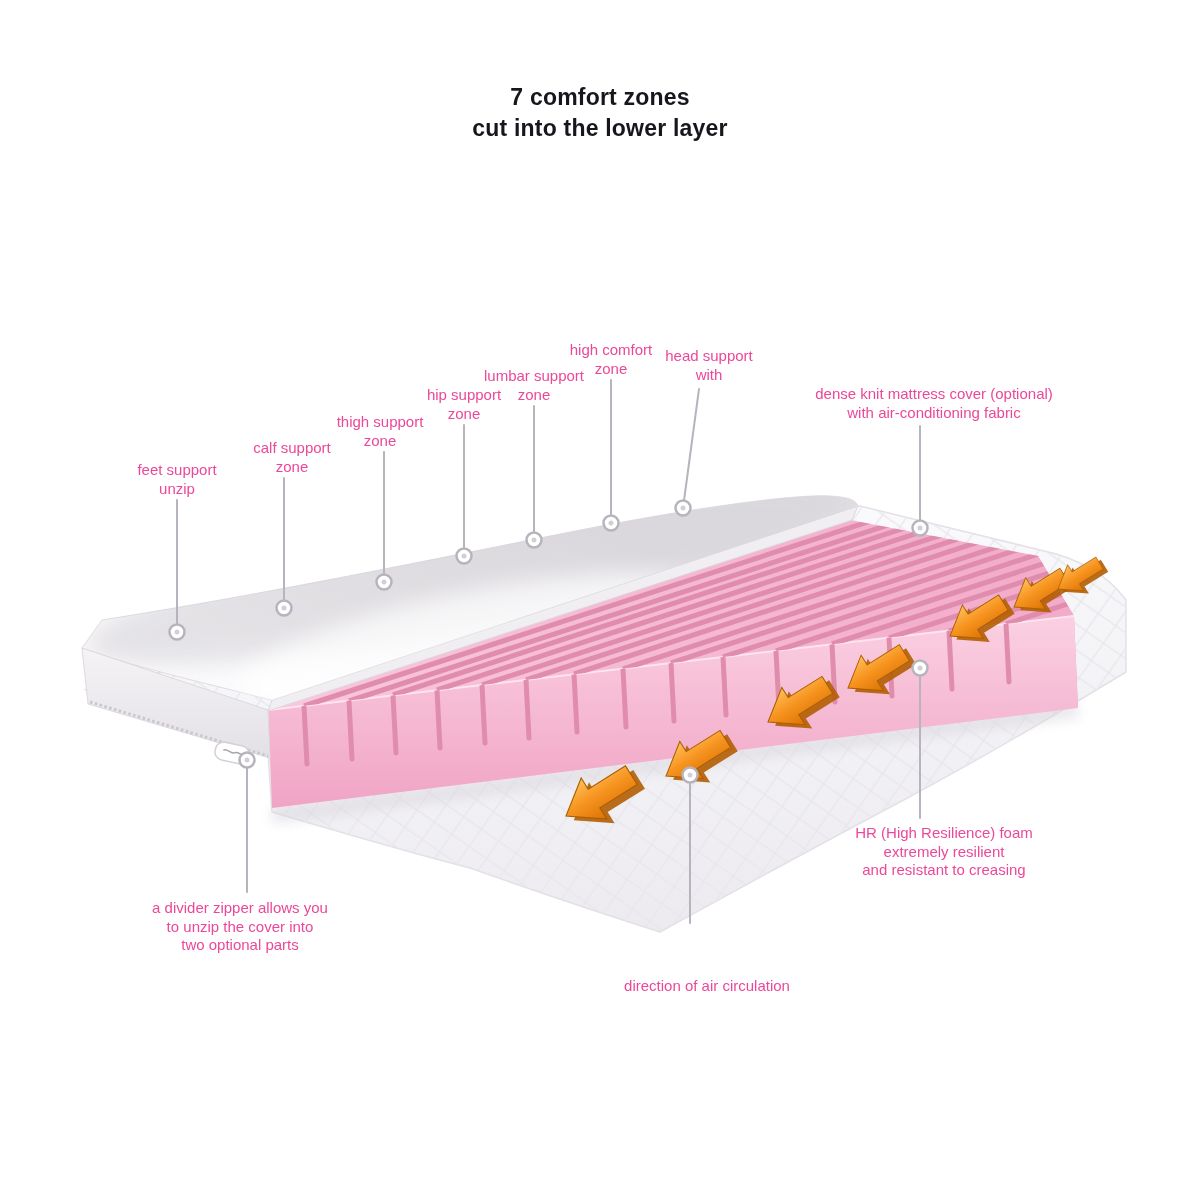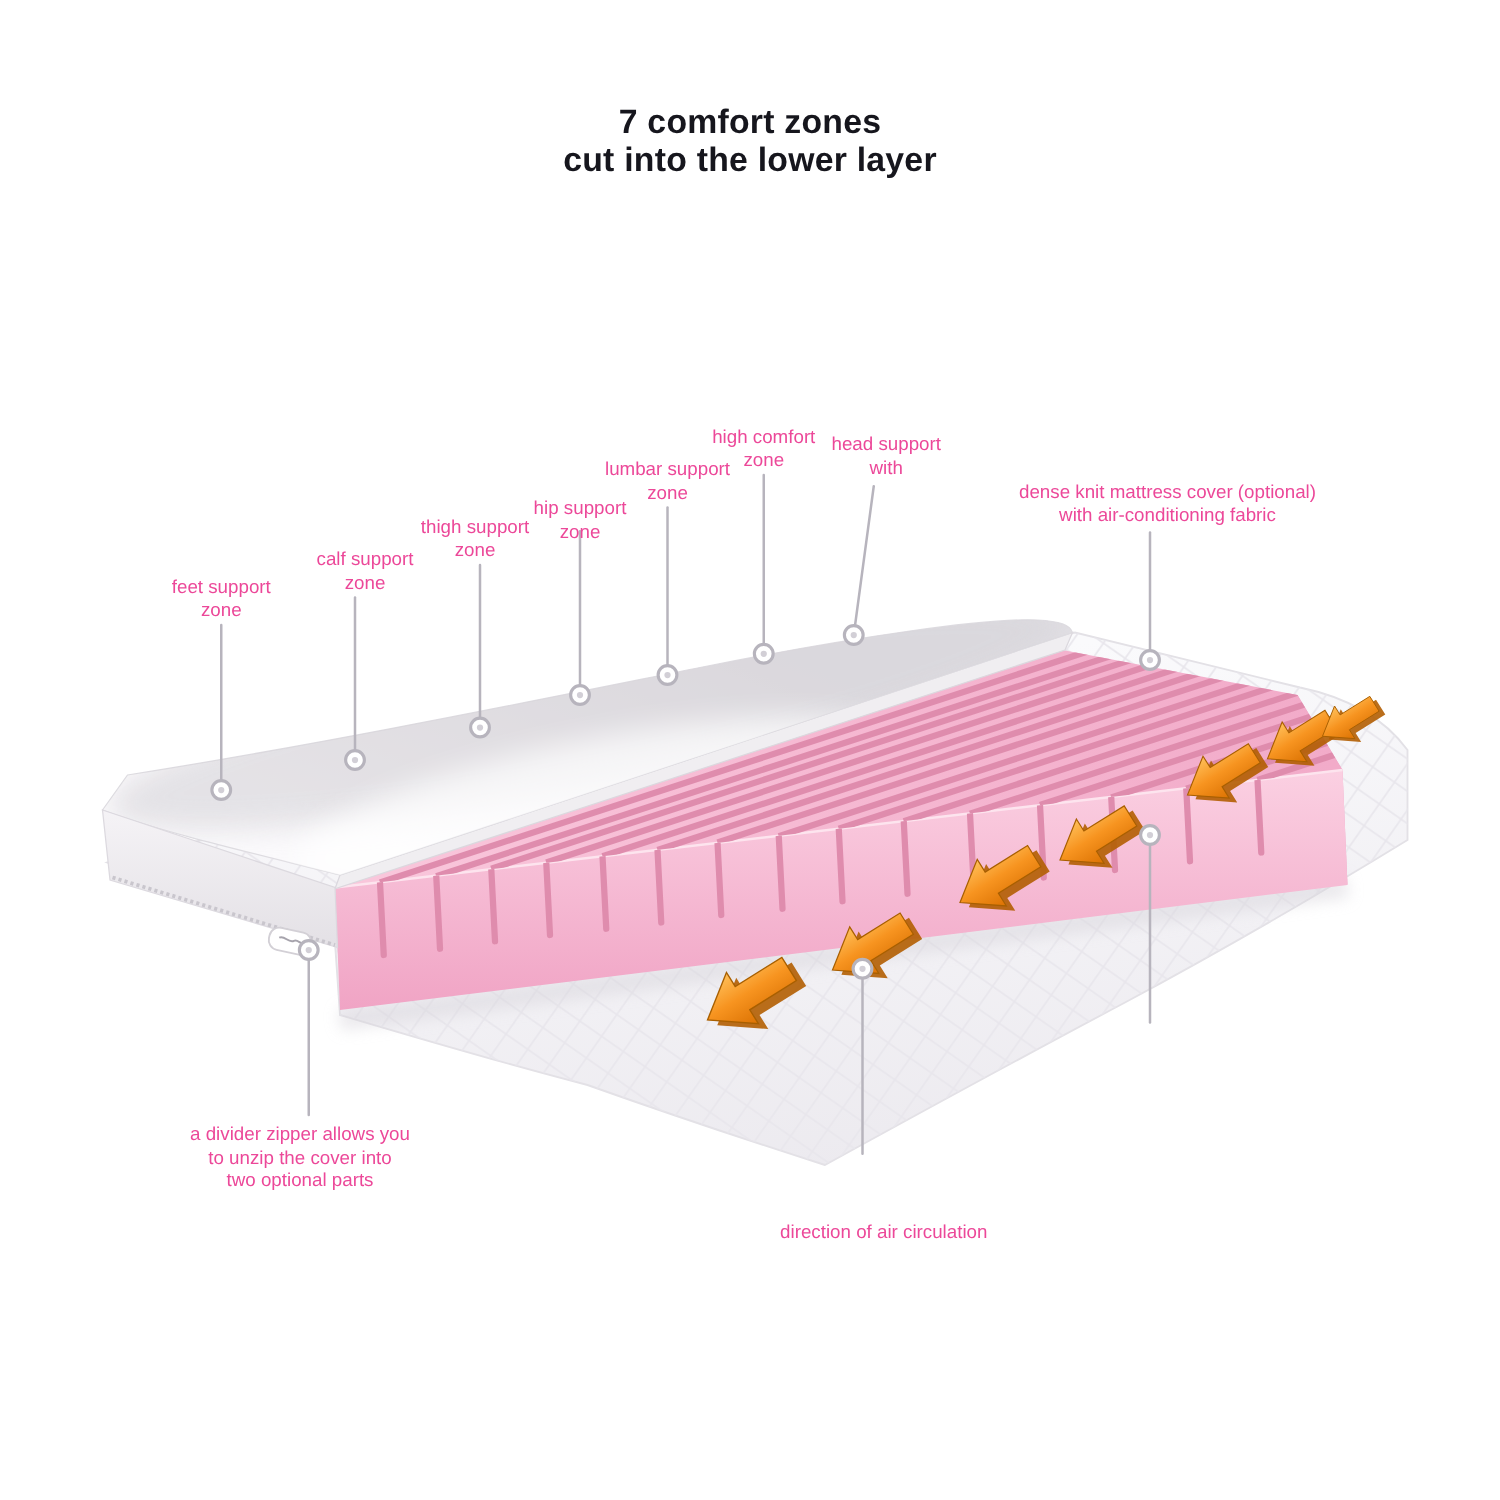--- a/index.html
+++ b/index.html
@@ -1,27 +1,27 @@
 <!DOCTYPE html>
 <html><head>
 <meta charset="utf-8">
 <style>
   html,body{margin:0;padding:0;background:#ffffff;}
   .stage{position:relative;width:1200px;height:1200px;background:#ffffff;overflow:hidden;
          font-family:"Liberation Sans",sans-serif;}
   .illustration{position:absolute;left:0;top:0;width:1200px;height:1200px;}
   .title{position:absolute;left:0;top:82px;width:1200px;margin:0;text-align:center;
-         font-size:27px;font-weight:700;line-height:31px;letter-spacing:.2px;color:#16161d;
+         font-size:23px;font-weight:700;line-height:31px;letter-spacing:.2px;color:#16161d;
          white-space:pre-line;}
   .label{position:absolute;transform:translateX(-50%);text-align:center;white-space:pre-line;
          font-size:15px;line-height:18.5px;color:#ec4899;}
   .lbl-feet{left:177px;top:461px}
   .lbl-calf{left:292px;top:439px}
   .lbl-thigh{left:380px;top:413px}
-  .lbl-hip{left:464px;top:398px}
+  .lbl-hip{left:464px;top:386px}
   .lbl-lumbar{left:534px;top:367px}
   .lbl-high{left:611px;top:341px}
   .lbl-head{left:709px;top:347px}
   .lbl-dense{left:934px;top:385px}
   .lbl-hr{left:944px;top:824px}
   .lbl-air{left:707px;top:977px}
   .lbl-zip{left:240px;top:899px}
 </style>
 </head>
 <body>
@@ -183,33 +183,36 @@
         <use href="#pin" transform="translate(690,775)"></use>
         <use href="#pin" transform="translate(247,760)"></use>
       </g>
     </g>
   </svg>
 
   <h1 class="title">7 comfort zones
 cut into the lower layer</h1>
 
   <div class="label lbl-feet">feet support
-zone</div>
+unzip</div>
   <div class="label lbl-calf">calf support
 zone</div>
   <div class="label lbl-thigh">thigh support
 zone</div>
   <div class="label lbl-hip">hip support
 zone</div>
   <div class="label lbl-lumbar">lumbar support
 zone</div>
   <div class="label lbl-high">high comfort
 zone</div>
   <div class="label lbl-head">head support
 with</div>
   <div class="label lbl-dense">dense knit mattress cover (optional)
 with air-conditioning fabric</div>
+  <div class="label lbl-hr">HR (High Resilience) foam
+extremely resilient
+and resistant to creasing</div>
   <div class="label lbl-air">direction of air circulation</div>
   <div class="label lbl-zip">a divider zipper allows you
 to unzip the cover into
 two optional parts</div>
 
 </div>
 
 </body></html>

